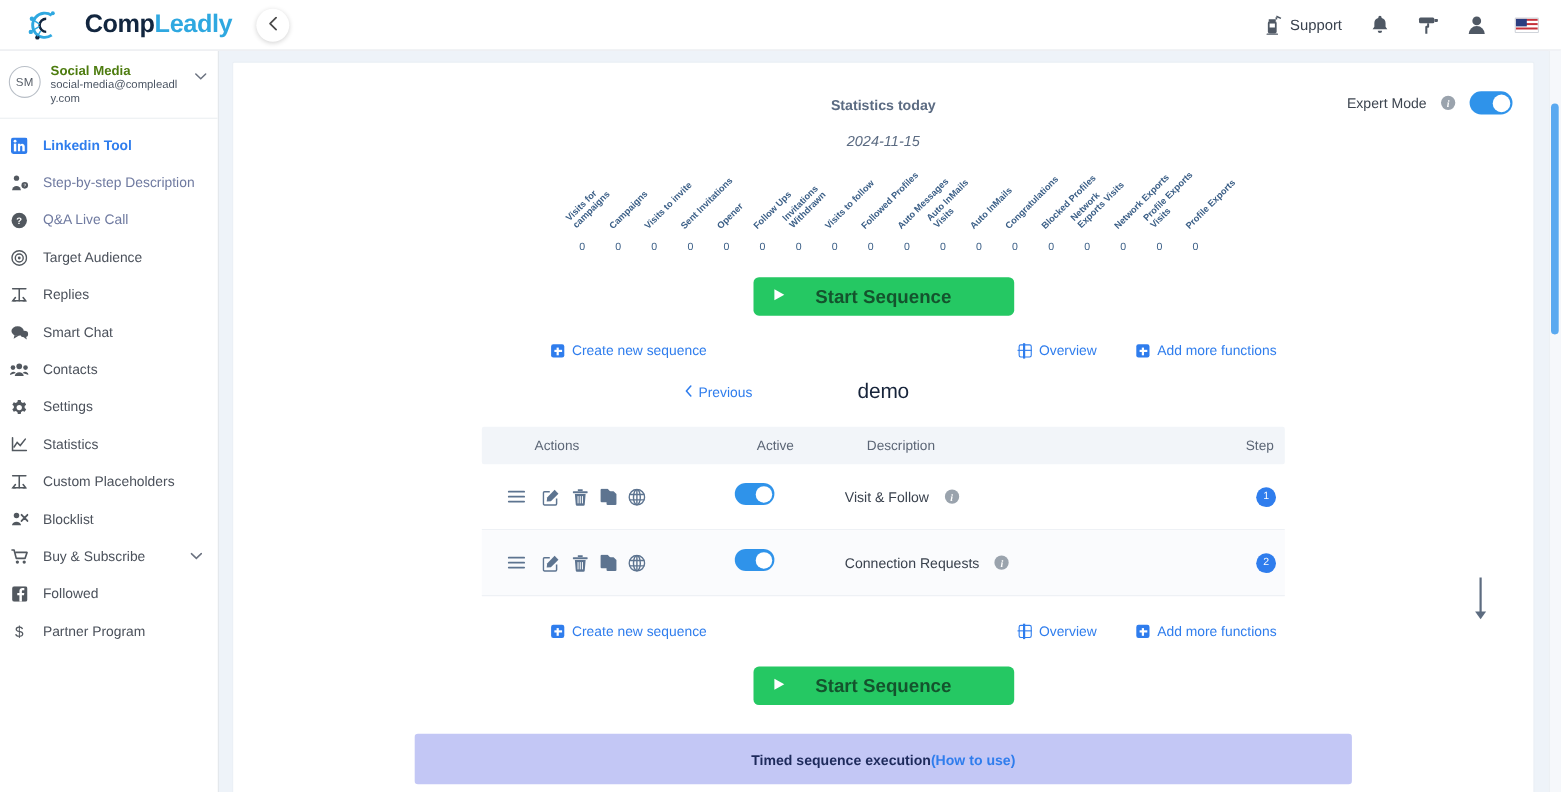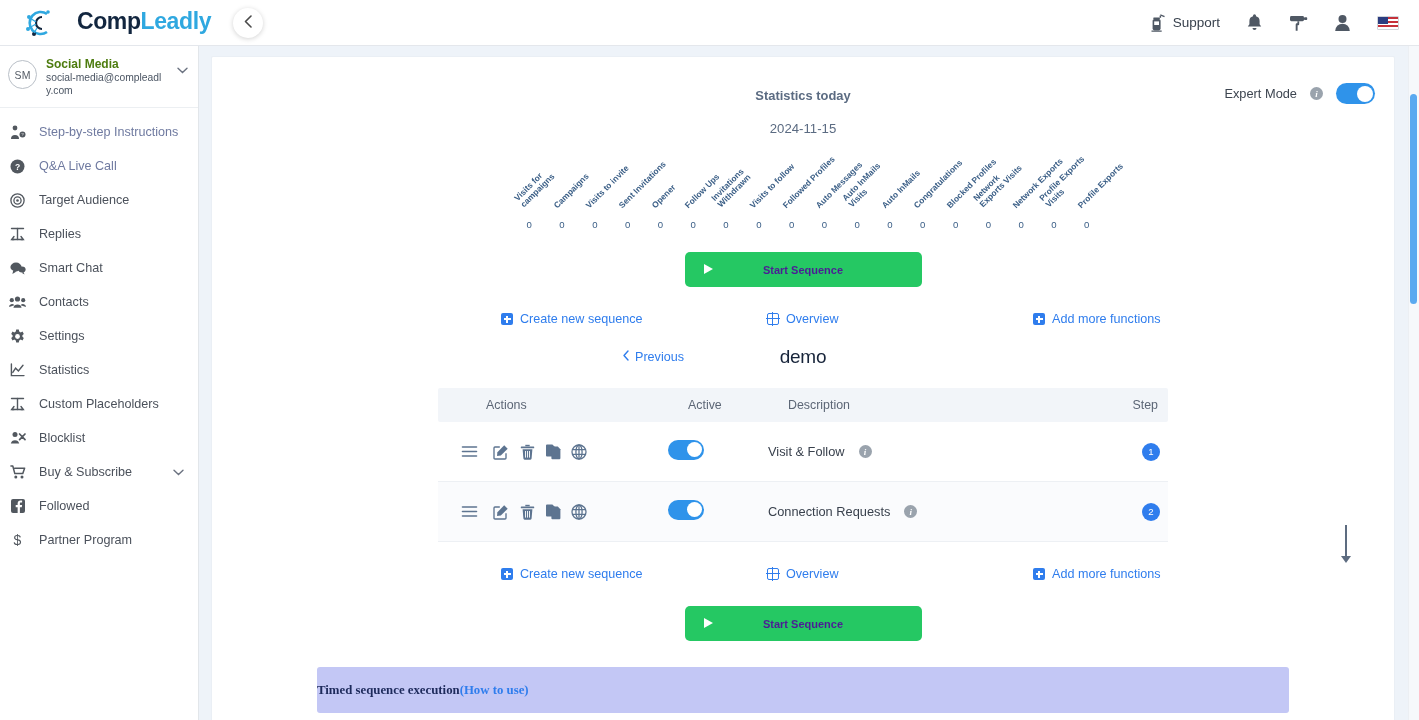--- a/index.html
+++ b/index.html
@@ -112,21 +112,21 @@
     position: relative; cursor: pointer;
   }
   .toggle::after {
     content:""; position:absolute; top:2.5px; right:2.5px;
     width:16px; height:16px; border-radius:50%; background:#fff;
   }
   .toggle.sm { width: 36px; height: 20px; }
   .toggle.sm::after { width: 15px; height: 15px; top: 2.5px; right: 2.5px; }
 
   .stats-title { text-align:center; font-size: 12.9px; font-weight:700; color:#5b6b82; padding-top: 31px; }
-  .stats-date { text-align:center; font-size: 13.2px; color:#5b6b82; padding-top: 18px; }
+  .stats-date { text-align:center; font-size: 13.2px; color:#5b6b82; padding-top: 18px; font-style: italic; }
 
   .stats-row {
     display: flex; justify-content: center;
     margin-top: 18px; padding-left: 10px;
   }
   .stat { width: 32.8px; position: relative; height: 76px; }
   .stat-label {
     position: absolute; bottom: 20px; left: 13px;
     transform: rotate(-45deg); transform-origin: left bottom;
     font-size: 8.4px; line-height: 9.4px; color: #3a5e86;
@@ -134,21 +134,21 @@
   }
   .stat-val {
     position: absolute; bottom: 0; left: 0; width: 100%;
     text-align: center; font-size: 9.6px; color: #3a5e86;
   }
 
   .btn-start {
     display: flex; align-items: center; justify-content: center; gap: 0;
     width: 237px; height: 35px; margin: 22px auto 0;
     background: #25c863; border-radius: 5px; cursor: pointer;
-    color: #4c1d95; font-size: 11px; font-weight: 700; position: relative;
+    color: #14532d; font-size: 17px; font-weight: 700; position: relative;
   }
   .btn-start .play { position:absolute; left: 18px; font-size: 11px; }
 
   .links-row {
     display: flex; margin: 25px auto 0; width: 740px;
     padding-left: 32px;
   }
   .lnk { display:flex; align-items:center; gap:7px; font-size: 12.6px; color:#2f7ded; cursor:pointer;margin-left:36px; }
   .lnk-box {
     width: 12px; height: 12px; background:#2f7ded; border-radius: 2px;
@@ -159,21 +159,21 @@
   }
   .lnk-box::before { left: 5px; top: 2.5px; width: 2px; height: 7px; }
   .lnk-box::after  { top: 5px; left: 2.5px; height: 2px; width: 7px; }
   .lnk-grid {
     width: 12px; height: 12px; border: 1.6px solid #2f7ded; border-radius: 2px;
     position: relative; display:inline-block;
   }
   .lnk-grid::before { content:""; position:absolute; left:3.5px; top:-1.6px; bottom:-1.6px; width:1.6px; background:#2f7ded; }
   .lnk-grid::after  { content:""; position:absolute; top:3.5px; left:-1.6px; right:-1.6px; height:1.6px; background:#2f7ded; }
   .lnk-1 { width: 230px; }
-  .lnk-2 { width: 230px; }
+  .lnk-2 { width: 230px; justify-content: flex-end; }
 
   .seq-head { position: relative; height: 34px; margin-top: 20px; }
   .prev-link {
     position: absolute; left: 410px; top: 4px;
     font-size: 12.6px; color: #2f7ded; cursor: pointer;
     display: flex; align-items: center; gap: 5px;
   }
   .seq-name {
     text-align: center; font-size: 19px; color: #17243a; font-weight: 400;
     letter-spacing: -0.2px;
@@ -210,24 +210,24 @@
     position: absolute; left: 1133px; top: 468px; width: 2px; height: 32px;
     background: #5d6c80; z-index: 5;
   }
   .step-arrow::after {
     content:""; position:absolute; bottom:-6px; left:-4px;
     border-left: 5px solid transparent; border-right: 5px solid transparent;
     border-top: 7px solid #5d6c80;
   }
 
   .banner {
-    width: 972px; margin: 26px auto 0; height: 46px;
+    width: 852px; margin: 26px auto 0; height: 46px;
     background: #c3c7f5; border-radius: 3px;
-    display:flex; align-items:center; 
-    font-size: 12.8px; font-weight: 700; color:#1d2a5b;font-family:Liberation Serif, serif;
+    display:flex; align-items:center; justify-content:center;
+    font-size: 12.8px; font-weight: 700; color:#1d2a5b;
   }
   .banner a { color:#2f7ded; text-decoration:none; cursor:pointer; font-weight:700; }
 
   
   .vscroll {
     position:absolute; top: 48px; right: 2px; width: 7px; height: 670px;
     background: transparent; z-index: 40;
   }
   .vscroll .thumb {
     position:absolute; top: 0; left: 0; width: 7px; height: 210px;
@@ -326,31 +326,42 @@
     </div>
     <div class="acct-chev">
       <svg width="11" height="7" viewBox="0 0 11 7">
           <path d="M1 1.3 L5.5 5.6 L10 1.3" fill="none" stroke="#6b7280" stroke-width="1.4" stroke-linecap="round"></path>
         </svg>
     </div>
   </div>
 
   <div class="nav">
 
+    <div class="nav-item active">
+      <span class="ni">
+        <svg width="15" height="15" viewBox="0 0 15 15">
+            <rect width="15" height="15" rx="2.2" fill="#2f7ded"></rect>
+            <rect x="2.6" y="5.6" width="2.2" height="7" fill="#fff"></rect>
+            <circle cx="3.7" cy="3.3" r="1.3" fill="#fff"></circle>
+            <path d="M6.3 5.6 h2.1 v1 a2.3 2.3 0 0 1 4.1 1.5 v4.5 h-2.2 V8.6 a1 1 0 0 0-2 0 v4 H6.3 z" fill="#fff"></path>
+          </svg>
+      </span>
+      <span>Linkedin Tool</span>
+    </div>
 
     <div class="nav-item muted">
       <span class="ni">
         <svg width="16" height="15" viewBox="0 0 16 15" fill="#52585f">
           <circle cx="5" cy="3" r="2.4"></circle>
           <path d="M1 14 a4 4 0 0 1 8 0 z"></path>
           <circle cx="12.5" cy="9.5" r="3"></circle>
           <text x="12.5" y="11.3" font-size="4.4" fill="#fff" text-anchor="middle" font-family="Liberation Sans">?</text>
         </svg>
       </span>
-      <span>Step-by-step Instructions</span>
+      <span>Step-by-step Description</span>
     </div>
 
     <div class="nav-item muted">
       <span class="ni">
         <svg width="15" height="15" viewBox="0 0 15 15">
             <circle cx="7.5" cy="7.5" r="7" fill="#52585f"></circle>
             <text x="7.5" y="10.6" font-size="8.6" fill="#fff" text-anchor="middle" font-weight="bold" font-family="Liberation Sans">?</text>
           </svg>
       </span>
       <span>Q&amp;A Live Call</span>

